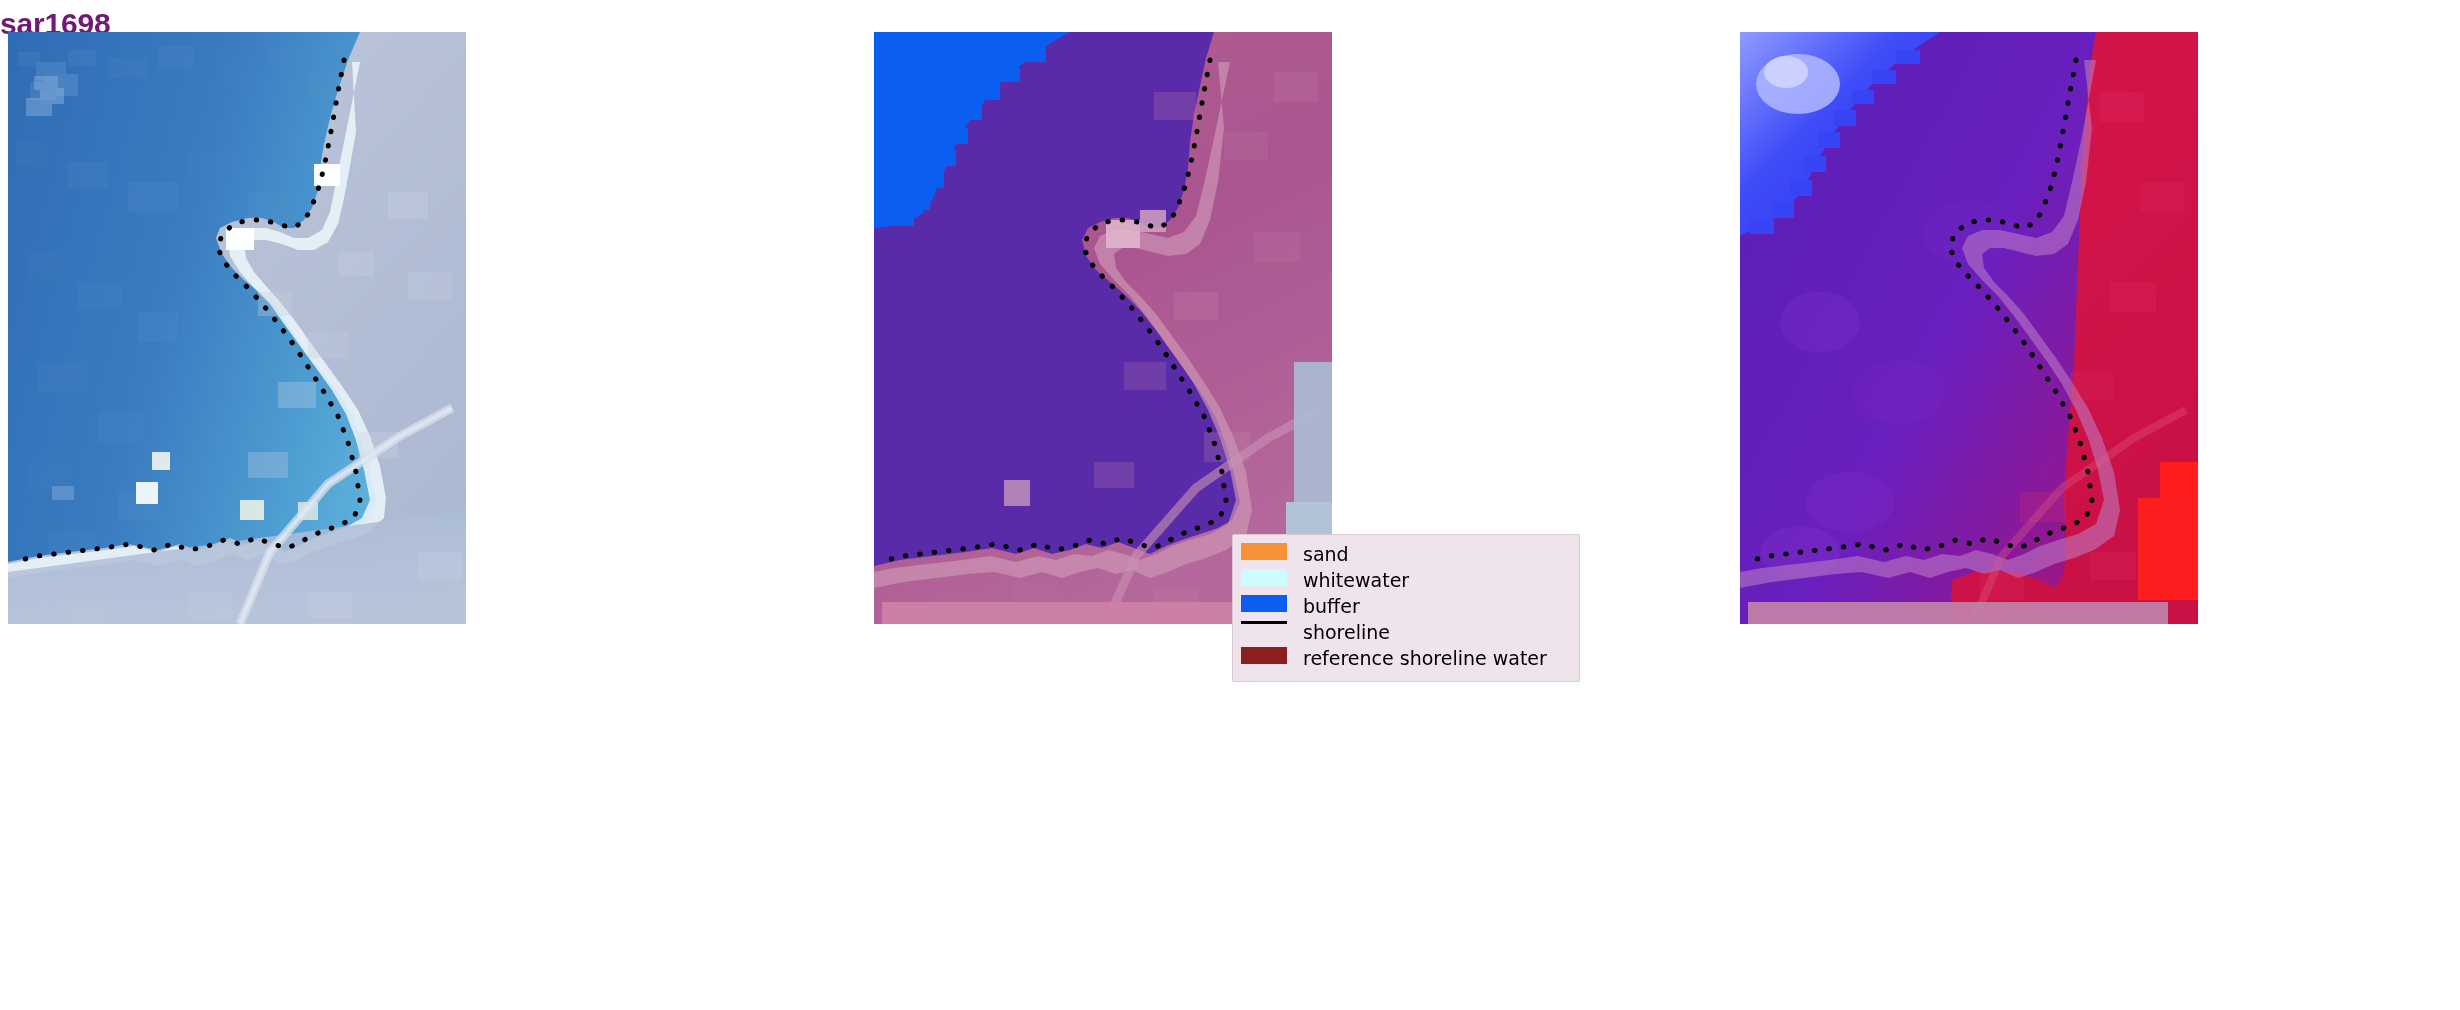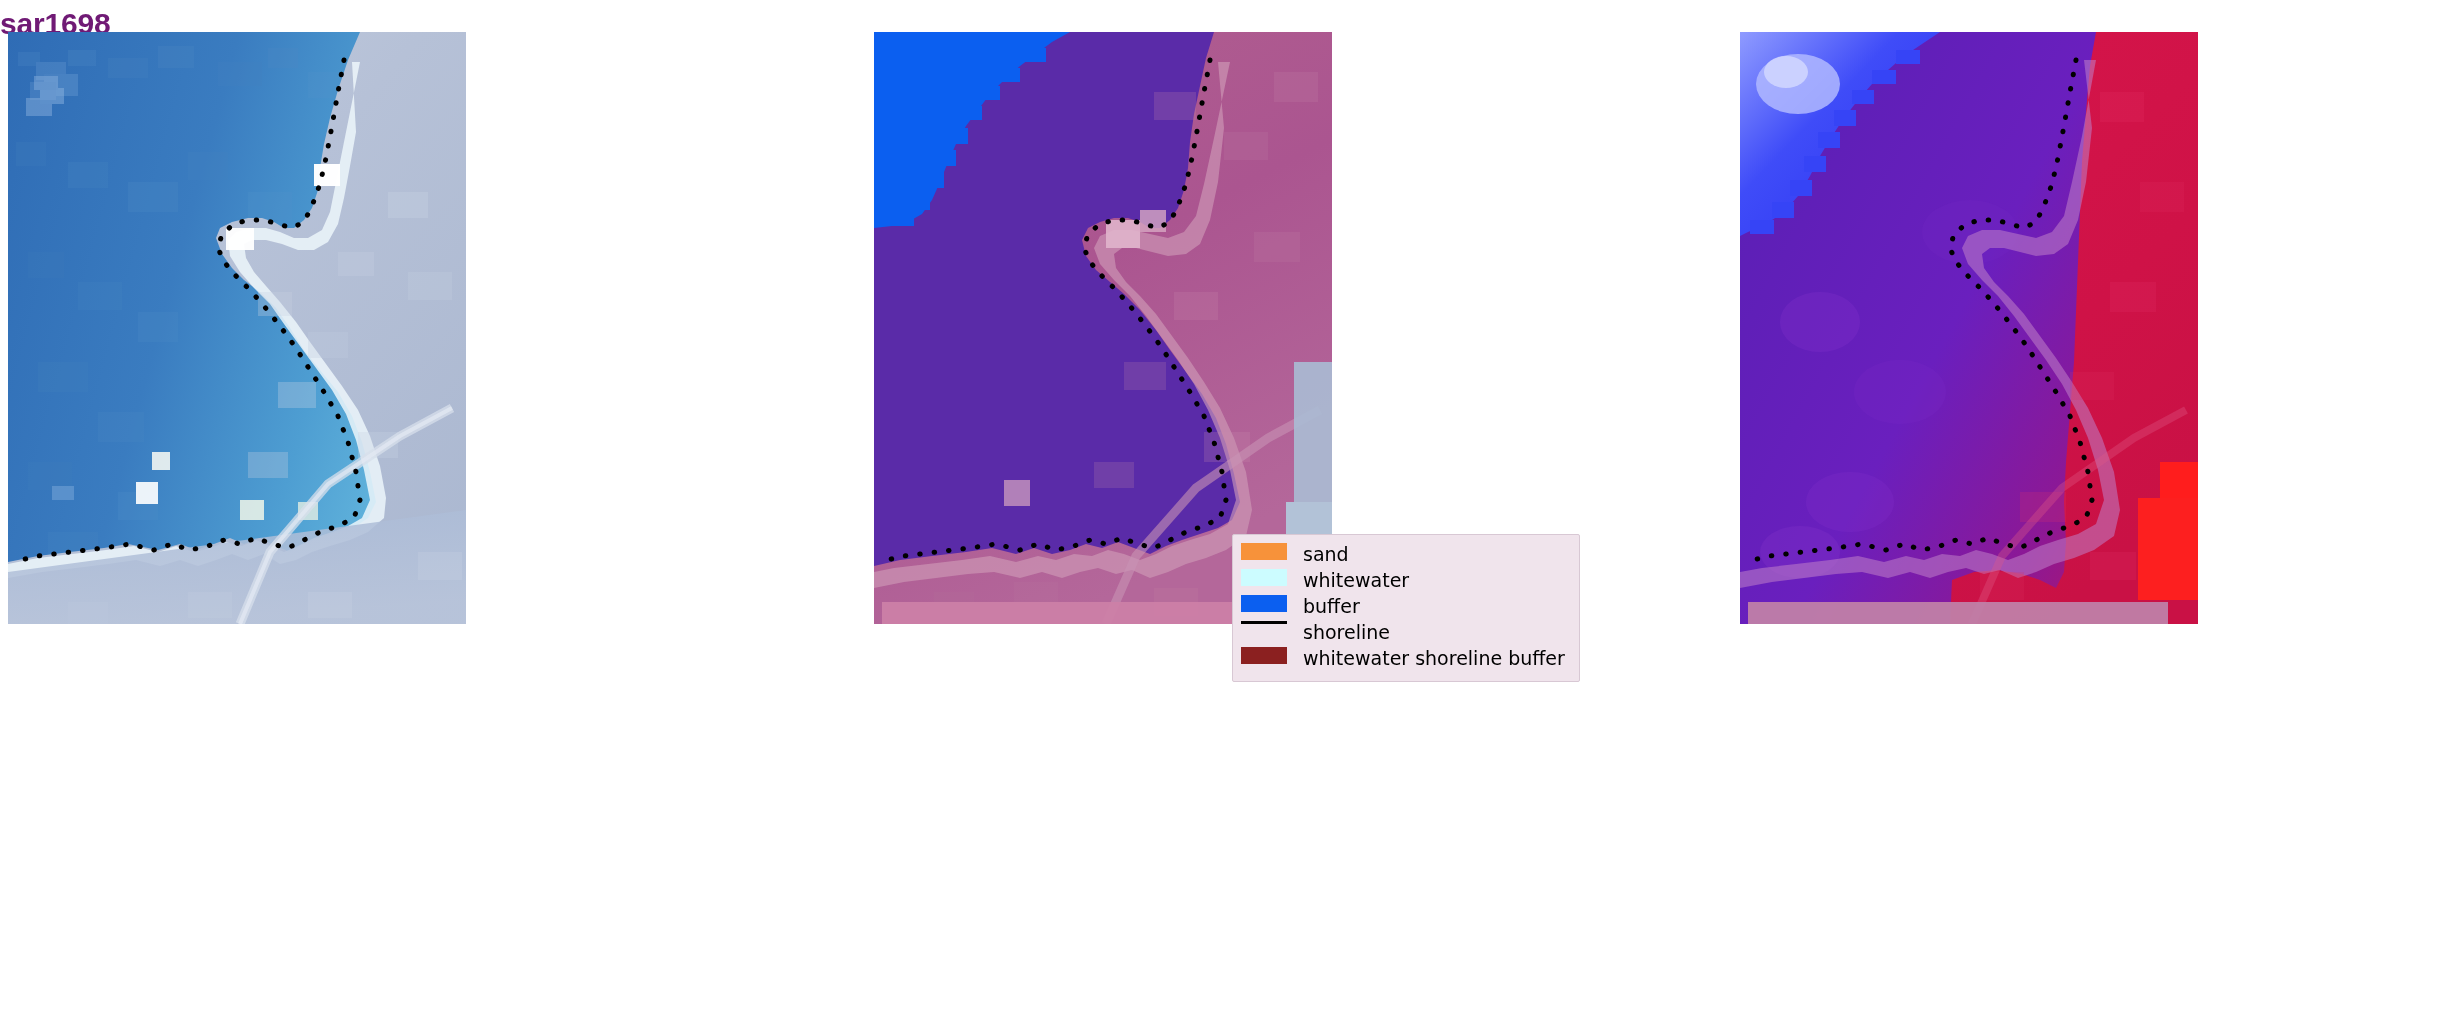--- a/index.html
+++ b/index.html
@@ -461,18 +461,18 @@
       <span class="legend-label">buffer</span>
     </div>
 
     <div class="legend-row">
       <span class="legend-swatch line"></span>
       <span class="legend-label">shoreline</span>
     </div>
 
     <div class="legend-row">
       <span class="legend-swatch" style="background:#8b2020;"></span>
-      <span class="legend-label">whitewater shoreline buffer</span>
+      <span class="legend-label">reference shoreline water</span>
     </div>
 
   </div>
 
 </div>
 
 </body></html>

